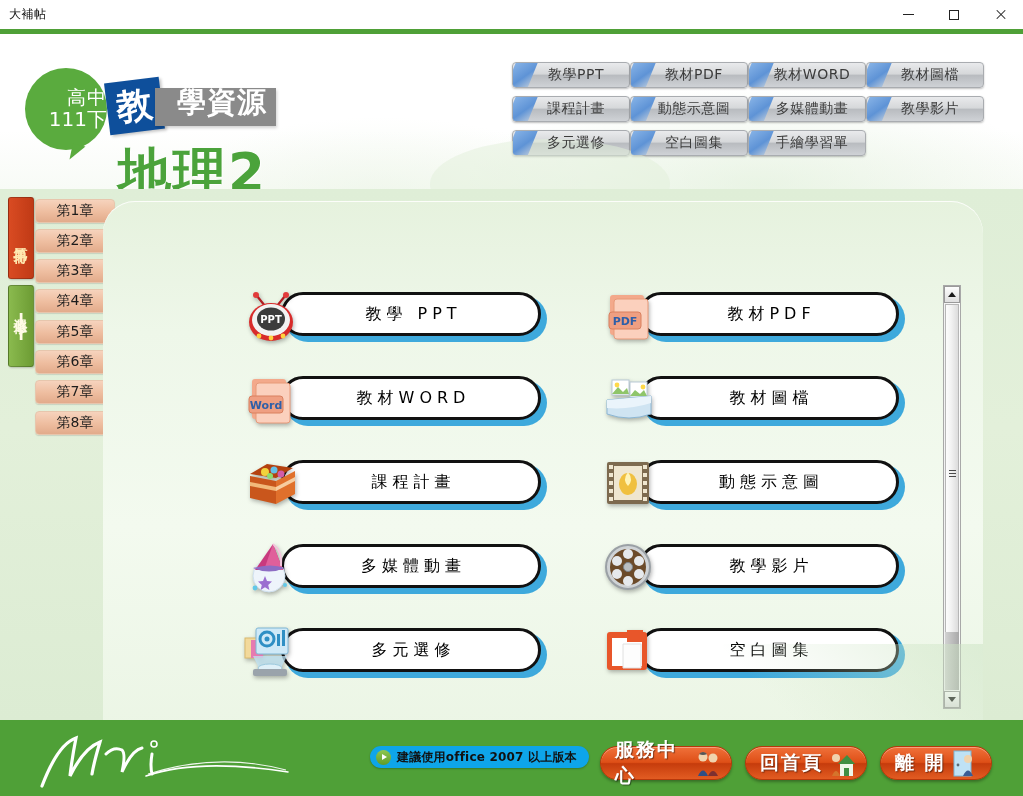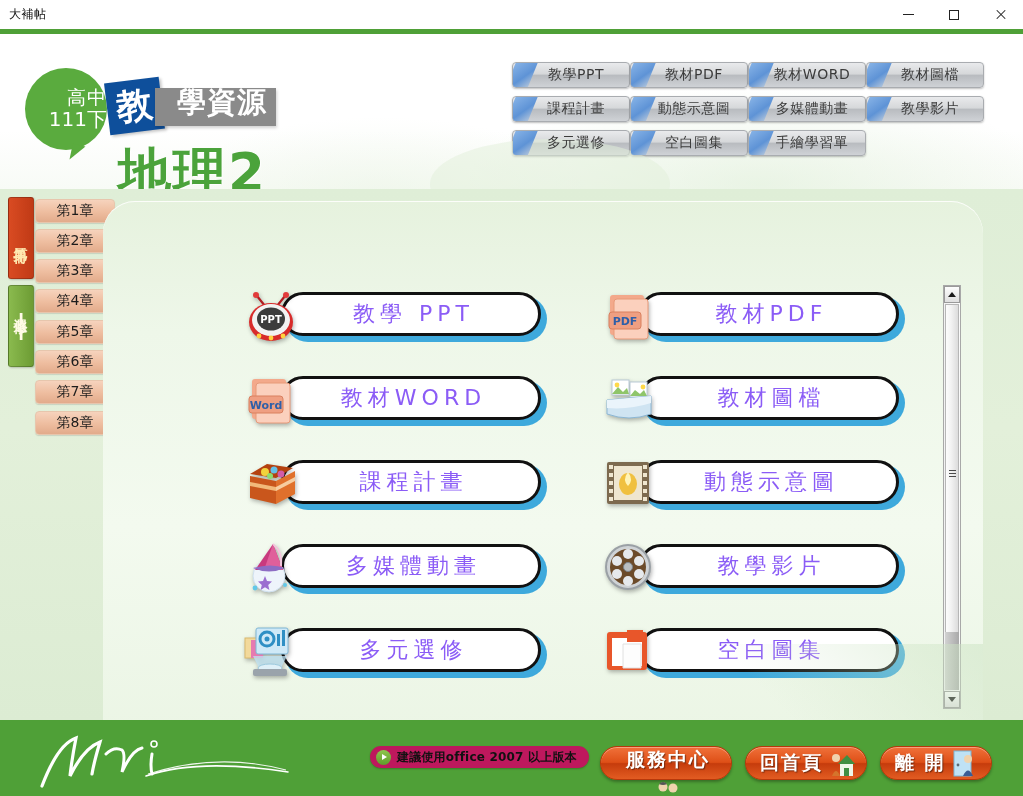--- a/index.html
+++ b/index.html
@@ -158,21 +158,21 @@
     display: grid; grid-template-columns: 330px 330px; gap: 24px 28px;
   }
   .item { position: relative; height: 60px; }
   .pill {
     position: absolute; left: 38px; top: 6px; width: 260px; height: 44px;
     border-radius: 22px; background: #ffffff;
     border: 3px solid #111; display: flex; align-items: center; justify-content: center;
     box-shadow: 5px 5px 0 #3ea9dc, 5px 5px 0 1px #3ea9dc;
     cursor: pointer;
   }
-  .pill-label { font-size: 22px; color: #8b5cf6; letter-spacing: 5px; padding-left:5px; }
+  .pill-label { font-size: 16px; color: #000000; letter-spacing: 5px; padding-left:5px; }
   .ico {
     position: absolute; left: 0; top: 0; width: 56px; height: 58px; z-index: 3;
     filter: drop-shadow(1px 2px 2px rgba(0,0,0,.3));
   }
 
   
   .sbar {
     position: absolute; right: 22px; top: 84px; width: 18px; height: 424px;
     background: linear-gradient(90deg,#f2f2f2,#fbfbfb);
     border: 1px solid #a8a8a8;
@@ -202,21 +202,21 @@
   .footer {
     position: absolute; top: 720px; left: 0; width: 1023px; height: 76px;
     background: #4fa037;
   }
   .nani {
     position: absolute; left: 28px; top: 8px; width: 280px; height: 62px;
   }
   .office-note {
     position: absolute; left: 370px; top: 757px; transform: translateY(-50%);
     height: 22px; padding: 0 12px 0 6px;
-    background: #be185d; border-radius: 11px;
+    background: #0ea5e9; border-radius: 11px;
     display: flex; align-items: center; gap: 6px;
     box-shadow: 0 1px 2px rgba(0,0,0,.25);
   }
   .play-dot {
     width: 15px; height: 15px; border-radius: 50%;
     background: linear-gradient(180deg,#8fc74f,#5f9c2a);
     display:flex; align-items:center; justify-content:center;
   }
   .play-dot i { width:0;height:0;border-left:5px solid #fff;border-top:3.5px solid transparent;border-bottom:3.5px solid transparent;margin-left:1px;}
   .office-note span { font-size: 12px; color: #111; font-weight: bold; letter-spacing:.2px; }
@@ -226,21 +226,21 @@
     background: linear-gradient(180deg,#f0713a 0%, #de4f17 48%, #c63c0c 52%, #e25c22 100%);
     border: 1px solid #b8380a;
     box-shadow: 0 2px 3px rgba(0,0,0,.3), inset 0 1px 0 rgba(255,255,255,.35);
     display: flex; align-items: center; gap: 6px; padding: 0 10px 0 14px;
     cursor: pointer;
   }
   .fbtn .lbl {
     color: #fff; font-size: 19px; font-weight: bold; letter-spacing: 2px;
     text-shadow: 1px 1px 1px rgba(0,0,0,.45);
   }
-  #btn-service { left: 600px; width: 132px; flex-direction: column; }
+  #btn-service { left: 600px; width: 132px; }
   #btn-home    { left: 745px; width: 122px; }
   #btn-exit    { left: 880px; width: 112px; }
   .fico { width: 26px; height: 28px; flex: none; }
 </style>
 </head>
 <body>
 
 <div id="app">
 
   <div class="titlebar">

